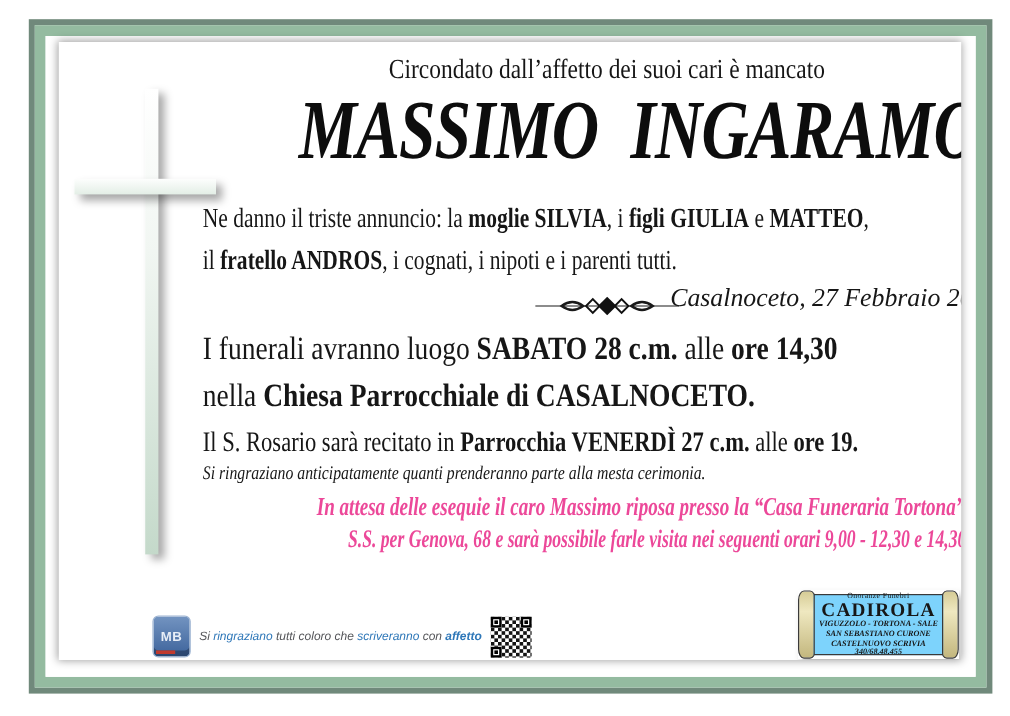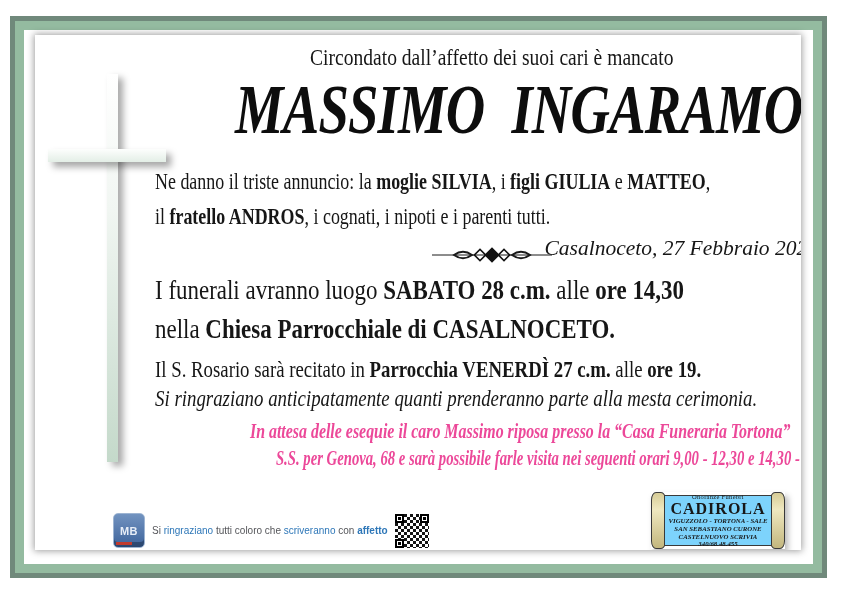--- a/index.html
+++ b/index.html
@@ -1,17 +1,17 @@
 <!DOCTYPE html>
 <html><head>
 <meta charset="utf-8">
 <style>
   html,body{margin:0;padding:0;background:#ffffff;}
   .page{position:relative;width:842px;height:597px;box-sizing:border-box;
-        padding:16px 15px 19px 10px;background:#fff;
+        padding:16px 15px 19px 24px;background:#fff;
         font-family:"Liberation Serif",serif;color:#161616;}
   .frame{width:100%;height:100%;box-sizing:border-box;border:5px solid #70897B;}
   .frame-inner{width:100%;height:100%;box-sizing:border-box;border:9px solid #94BBA0;}
   .mat{width:100%;height:100%;box-sizing:border-box;background:#fff;padding:5px 12px 14px 11px;}
   .sheet{position:relative;width:100%;height:100%;background:#fff;overflow:hidden;
          box-shadow:0 0 7px 1px rgba(0,0,0,.38);}
 
   
   .cross-v{position:absolute;left:72px;top:39px;width:11px;height:388px;
            background:linear-gradient(180deg,#ffffff 0%,#f1f6f2 35%,#c4d9ca 100%);
@@ -32,40 +32,40 @@
   .age-line .cx{font-weight:bold;font-style:italic;font-size:37px;transform:scaleX(.88);}
 
   .line{white-space:nowrap;transform-origin:0 50%;}.s78{transform:scaleX(.78);}
   .s80{transform:scaleX(.80);}.s82{transform:scaleX(.82);}.s85{transform:scaleX(.85);}
 
   .ann{margin-top:10px;font-size:23px;line-height:1.52;}
   .date-line{text-align:right;font-style:italic;font-size:21.5px;margin-top:1px;padding-right:10px;}
   .ornament{text-align:center;margin-top:-14px;height:18px;}
   .funeral{margin-top:6px;font-size:27px;line-height:1.45;}
   .rosary{margin-top:6px;font-size:23.5px;line-height:1.2;}
-  .thanks{margin-top:2px;font-size:23px;font-style:italic;line-height:1.25;}
+  .thanks{margin-top:2px;font-size:16px;font-style:italic;line-height:1.25;}
   .blue{text-align:center;color:#ec4899;font-weight:bold;font-style:italic;}
   .blue1{margin-top:5px;font-size:21.5px;line-height:1.15;}
   .blue1 .cx{transform:scaleX(.74);}
   .blue2{margin-top:2px;font-size:21px;line-height:1.15;}
   .blue2 .cx{transform:scaleX(.70);}
   .seg-bold{font-weight:bold;}
   .seg-gray{color:#55565A;}
   .seg-blue{color:#2E77B8;}
 
   
   .mb-block{position:absolute;left:78px;top:478px;display:flex;align-items:center;gap:7px;
             font-family:"Liberation Sans",sans-serif;}
   .mb-icon{position:relative;width:30px;height:33px;border-radius:5px;
            background:linear-gradient(180deg,#7293c0,#3d639b);border:1px solid #9db4d2;
            box-shadow:inset 0 -5px 0 rgba(20,35,60,.45);
            display:flex;align-items:center;justify-content:center;
            color:#e8eef7;font-size:11px;font-weight:bold;letter-spacing:.5px;}
   .mb-icon::after{content:"";position:absolute;left:2px;bottom:2px;width:16px;height:3px;background:#c03a2e;}
-  .mb-text{font-size:10px;line-height:1.32;}
+  .mb-text{font-size:10px;line-height:1.32;font-style:italic;}
   .qr{position:relative;width:34px;height:34px;
       background:repeating-conic-gradient(#141414 0% 25%,#ffffff 0% 50%) 0 0/6px 6px,#fff;}
   .qr .f{position:absolute;width:9px;height:9px;border:2px solid #000;background:#fff;box-sizing:border-box;}
   .qr .f::after{content:"";position:absolute;inset:1px;background:#000;}
   .qr .f1{left:0;top:0;}.qr .f2{right:0;top:0;}.qr .f3{left:0;bottom:0;}
 
   
   .cadirola{position:absolute;left:616px;top:457px;width:134px;height:57px;display:flex;
             align-items:stretch;box-shadow:3px 4px 6px rgba(0,0,0,.28);}
   .scroll-bar{width:15px;background:linear-gradient(180deg,#d6cc96,#efe8c0 30%,#c3b77e);

